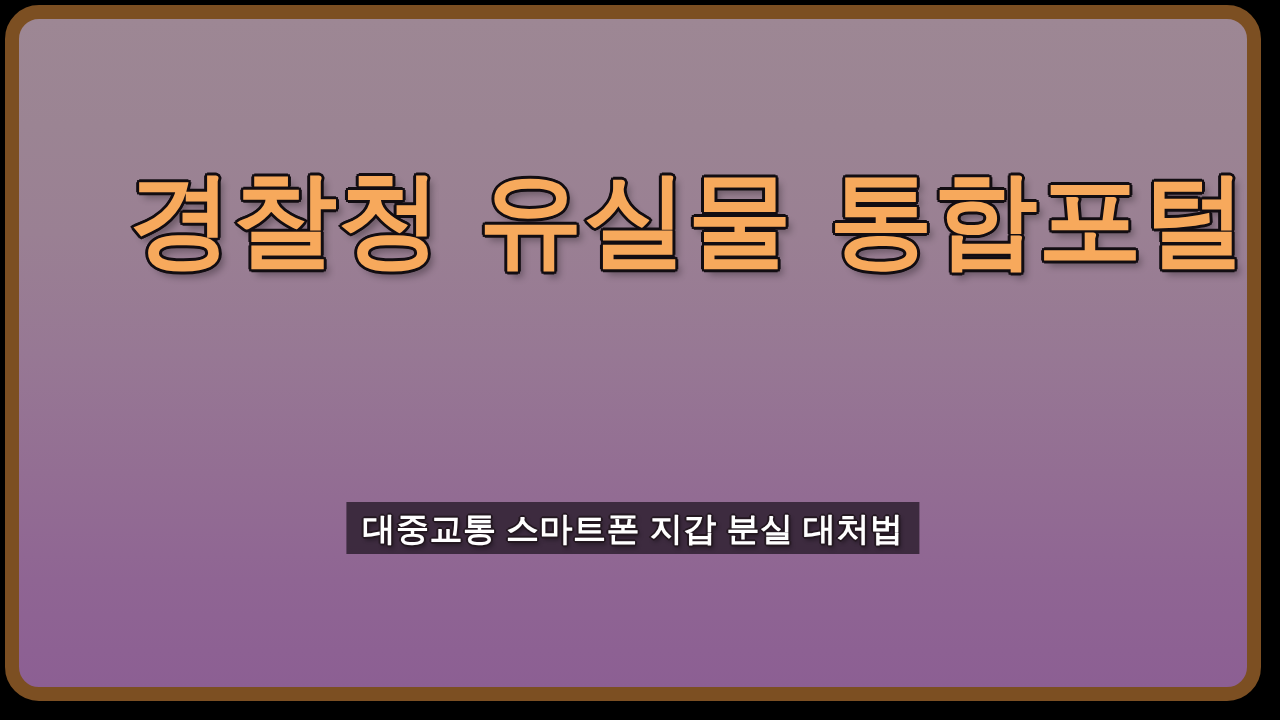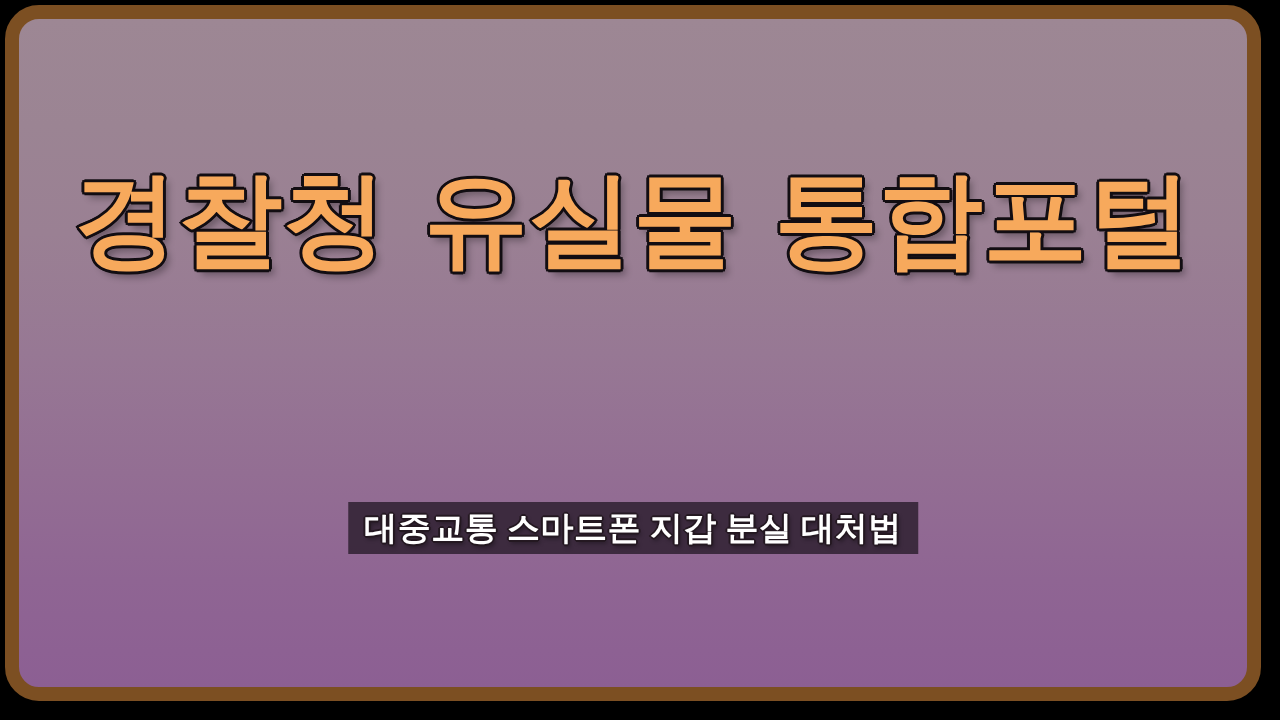--- a/index.html
+++ b/index.html
@@ -52,21 +52,21 @@
     right: 0;
     bottom: 0;
   }
 
   
   #headline {
     position: absolute;
     left: 0;
     right: 0;
     top: 148px;
-    text-align: center;
+    text-align: right;
     line-height: 1.0;
     pointer-events: none;
   }
 
   .headline-line {
     display: block;
     font-family: "DejaVu Sans", "Liberation Sans", sans-serif;
     font-weight: bold;
     color: #F7A95C;
     letter-spacing: 0.5px;
@@ -102,21 +102,21 @@
     height: 52px;
     padding: 0 16px;
     display: flex;
     align-items: center;
     justify-content: center;
     background: rgba(40, 28, 42, 0.80);
     box-sizing: border-box;
   }
 
   #subtitle-text {
-    font-family: Liberation Serif, serif;
+    font-family: Liberation Sans, sans-serif;
     font-weight: bold;
     font-size: 33px;
     line-height: 1;
     color: #FFFFFF;
     letter-spacing: 0.5px;
     white-space: nowrap;
     -webkit-text-stroke: 2px #241821;
     paint-order: stroke fill;
     text-shadow:
        2px 0 0 #241821,

